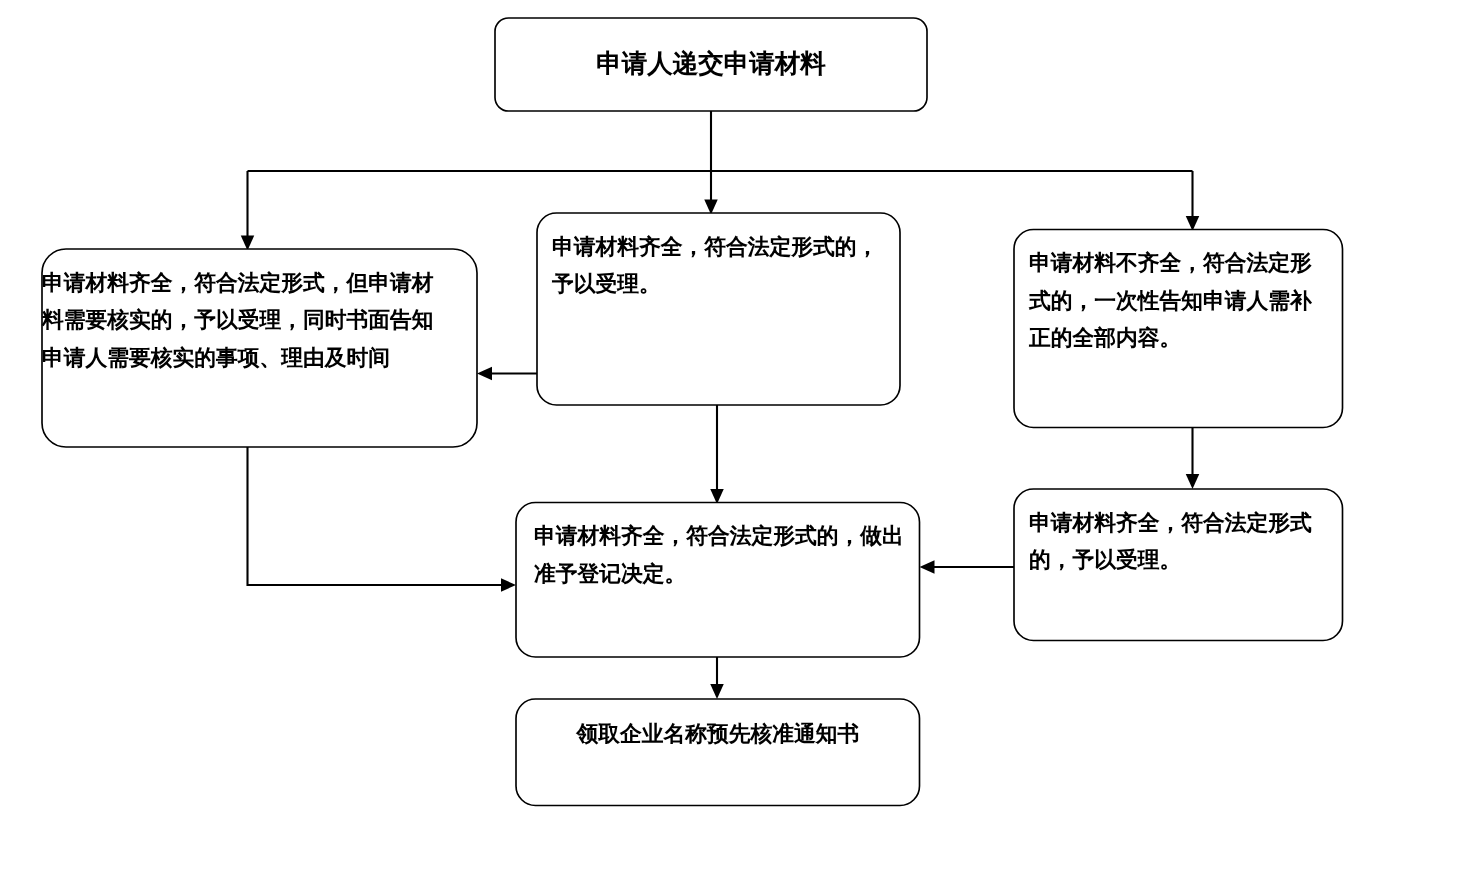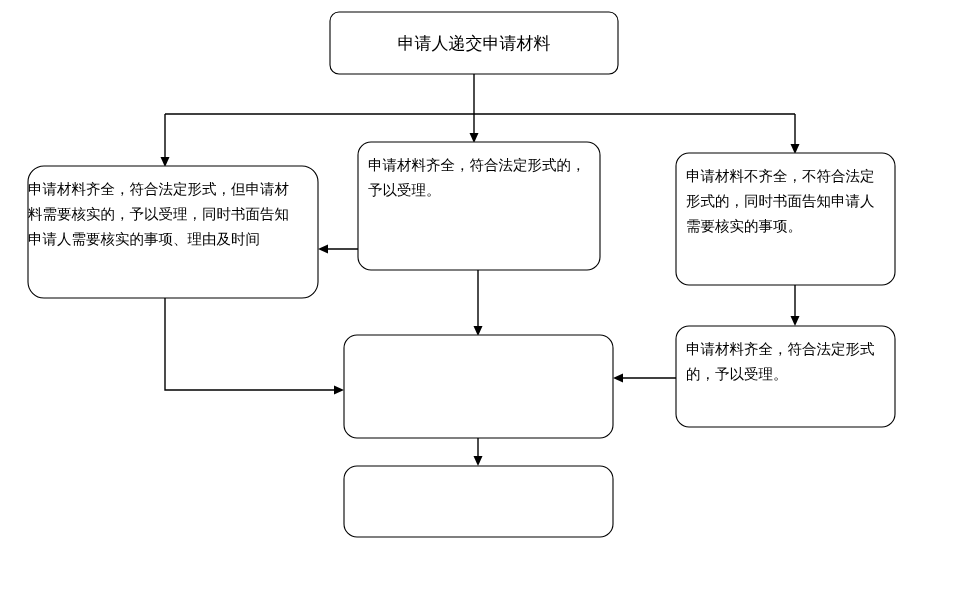--- a/index.html
+++ b/index.html
@@ -44,20 +44,21 @@
   .node-text {
     position: absolute;
     box-sizing: border-box;
     color: #000000;
     font-family: "DejaVu Sans", "Liberation Sans", sans-serif;
     font-size: 14.5px;
     line-height: 25px;
     letter-spacing: 0px;
     white-space: pre-wrap;
     pointer-events: none;
+    font-weight: bold;
   }
   .node-text.centered {
     display: flex;
     align-items: flex-start;
     justify-content: center;
     text-align: center;
   }
   .node-text.lefted {
     text-align: left;
   }
@@ -135,19 +136,21 @@
 
     <rect class="node-box" x="344" y="466" width="269" height="71" rx="13" ry="13"></rect>
   </svg>
 
   <div class="node-text centered" style="left:334px; top:29px; width:280px; height:40px; font-size:17px; line-height:28px;">申请人递交申请材料</div>
 
   <div class="node-text lefted" style="left:28px; top:177px; width:272px; height:116px;">申请材料齐全，符合法定形式，但申请材料需要核实的，予以受理，同时书面告知申请人需要核实的事项、理由及时间</div>
 
   <div class="node-text lefted" style="left:368px; top:153px; width:224px; height:106px;">申请材料齐全，符合法定形式的，予以受理。</div>
 
-  <div class="node-text lefted" style="left:686px; top:164px; width:202px; height:116px;">申请材料不齐全，不符合法定形式的，同时书面告知申请人需要核实的事项。</div>
+  <div class="node-text lefted" style="left:686px; top:164px; width:202px; height:116px;">申请材料不齐全，符合法定形式的，一次性告知申请人需补正的全部内容。</div>
 
   <div class="node-text lefted" style="left:686px; top:337px; width:202px; height:82px;">申请材料齐全，符合法定形式的，予以受理。</div>
 
+  <div class="node-text lefted" style="left:356px; top:346px; width:250px; height:84px;">申请材料齐全，符合法定形式的，做出准予登记决定。</div>
 
+  <div class="node-text centered" style="left:350px; top:478px; width:257px; height:50px;">领取企业名称预先核准通知书</div>
 
 </div>
 
 </body></html>

